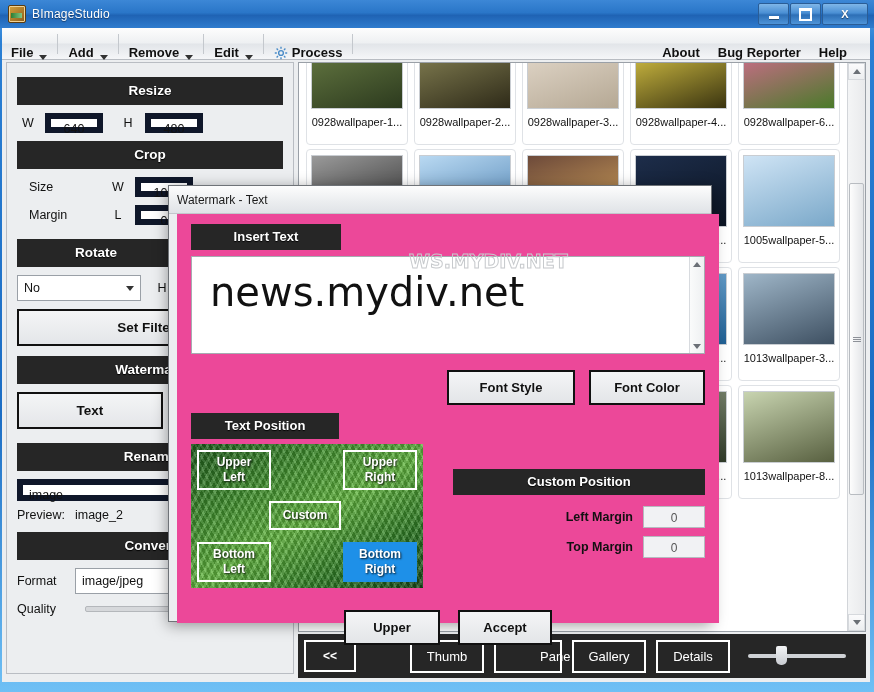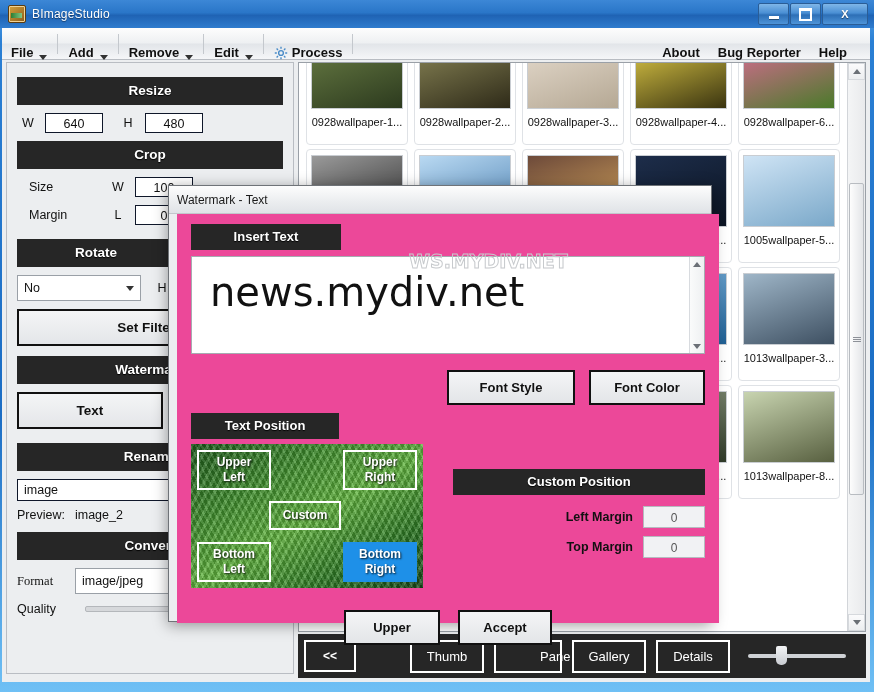--- a/index.html
+++ b/index.html
@@ -81,21 +81,21 @@
   }
   .section-hdr{
     background:#262626;color:#fff;font-size:13.5px;font-weight:bold;
     text-align:center;padding:6px 0 7px 0;margin:6px 0 8px 0;
     text-shadow:0 1px 1px #000;
   }
   .row{display:flex;align-items:center;margin:0 0 8px 0;font-size:12.5px;color:#111;}
   .row .lbl{min-width:22px;text-align:center;}
   .row .lbl.wide{min-width:56px;text-align:left;padding-left:12px;}
   .txtfield{
-    background:#fff;border:1px solid #0f172a;height:20px;line-height:20px;
+    background:#fff;border:6px solid #0f172a;height:20px;line-height:20px;
     font-size:12.5px;text-align:center;color:#111;box-sizing:border-box;
   }
   .btn3d{
     background:linear-gradient(180deg,#f4f5f6,#e4e6e9);
     border:2px solid #111;color:#111;font-size:13.5px;font-weight:bold;
     text-align:center;padding:9px 0;box-sizing:border-box;
   }
   .combo{
     background:#fff;border:1px solid #9aa0a7;height:26px;
     display:flex;align-items:center;padding:0 6px;font-size:12.5px;color:#111;
@@ -333,21 +333,21 @@
 
       <div class="section-hdr" style="margin-top:14px;">Rename</div>
       <div class="txtfield" style="width:100%;height:22px;text-align:left;padding-left:6px;">image</div>
       <div class="row" style="margin-top:7px;">
         <span>Preview:</span>
         <span style="margin-left:10px;">image_2</span>
       </div>
 
       <div class="section-hdr" style="margin-top:10px;">Convert</div>
       <div class="row">
-        <span style="min-width:58px;font-family:Liberation Serif, serif;">Format</span>
+        <span style="min-width:58px;">Format</span>
         <div class="combo" style="flex:1;">
           <span>image/jpeg</span>
           <span class="arrow"></span>
         </div>
       </div>
       <div class="row">
         <span style="min-width:58px;">Quality</span>
         <div class="slider-track">
           <div class="slider-thumb" style="left:72%;"></div>
         </div>

